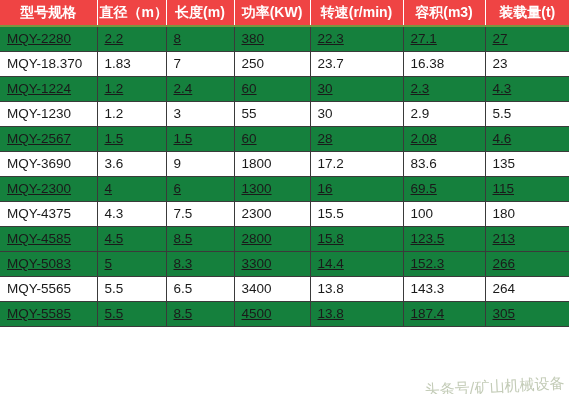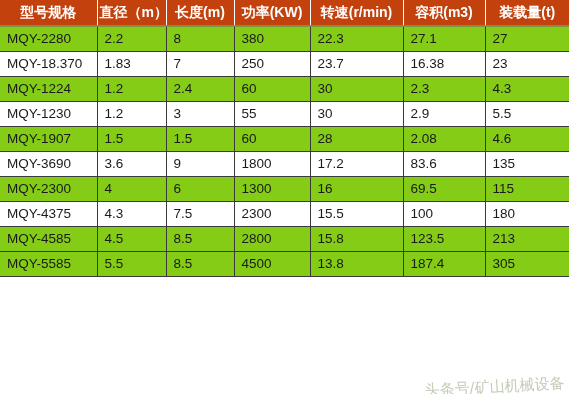--- a/index.html
+++ b/index.html
@@ -27,21 +27,21 @@
   }
   table.spec-table col.c0 { width: 97px; }
   table.spec-table col.c1 { width: 69px; }
   table.spec-table col.c2 { width: 68px; }
   table.spec-table col.c3 { width: 76px; }
   table.spec-table col.c4 { width: 93px; }
   table.spec-table col.c5 { width: 82px; }
   table.spec-table col.c6 { width: 84px; }
 
   thead th {
-    background: #c2410c;
+    background: #ef4444;
     color: #ffffff;
     font-weight: bold;
     font-size: 14px;
     text-align: center;
     height: 25px;
     line-height: 25px;
     padding: 0 2px;
     border-right: 1px solid #ffffff;
     border-bottom: 2px solid #7a9540;
     white-space: nowrap;
@@ -55,21 +55,21 @@
     padding: 0 0 0 7px;
     font-size: 13.5px;
     color: #1a1a1a;
     text-align: left;
     border-right: 1px solid #3a3a3a;
     border-bottom: 1px solid #3a3a3a;
     white-space: nowrap;
     overflow: hidden;
   }
   tbody td:last-child { border-right: none; }
-  tbody tr.alt td { background: #84cc16; }
+  tbody tr.alt td { background: #15803d; text-decoration: underline; }
   tbody tr.plain td { background: #ffffff; }
   tbody tr:last-child td { border-bottom: 1px solid #3a3a3a; }
 
   #watermark {
     position: absolute;
     right: 4px;
     bottom: 1px;
     font-size: 15px;
     color: #b9c3ab;
     opacity: 0.85;
@@ -137,21 +137,21 @@
         <tr class="plain">
           <td>MQY-1230</td>
           <td>1.2</td>
           <td>3</td>
           <td>55</td>
           <td>30</td>
           <td>2.9</td>
           <td>5.5</td>
         </tr>
         <tr class="alt">
-          <td>MQY-1907</td>
+          <td>MQY-2567</td>
           <td>1.5</td>
           <td>1.5</td>
           <td>60</td>
           <td>28</td>
           <td>2.08</td>
           <td>4.6</td>
         </tr>
         <tr class="plain">
           <td>MQY-3690</td>
           <td>3.6</td>
@@ -182,20 +182,38 @@
         <tr class="alt">
           <td>MQY-4585</td>
           <td>4.5</td>
           <td>8.5</td>
           <td>2800</td>
           <td>15.8</td>
           <td>123.5</td>
           <td>213</td>
         </tr>
         <tr class="alt">
+          <td>MQY-5083</td>
+          <td>5</td>
+          <td>8.3</td>
+          <td>3300</td>
+          <td>14.4</td>
+          <td>152.3</td>
+          <td>266</td>
+        </tr>
+        <tr class="plain">
+          <td>MQY-5565</td>
+          <td>5.5</td>
+          <td>6.5</td>
+          <td>3400</td>
+          <td>13.8</td>
+          <td>143.3</td>
+          <td>264</td>
+        </tr>
+        <tr class="alt">
           <td>MQY-5585</td>
           <td>5.5</td>
           <td>8.5</td>
           <td>4500</td>
           <td>13.8</td>
           <td>187.4</td>
           <td>305</td>
         </tr>
       </tbody>
   </table>

